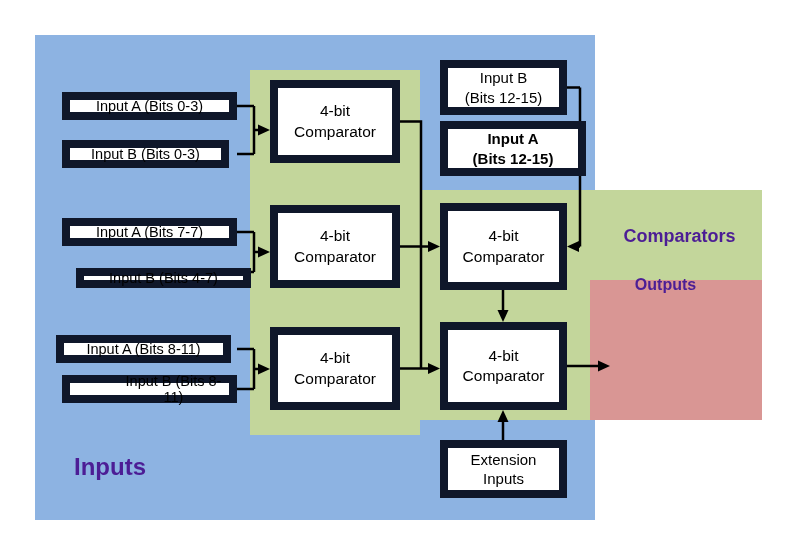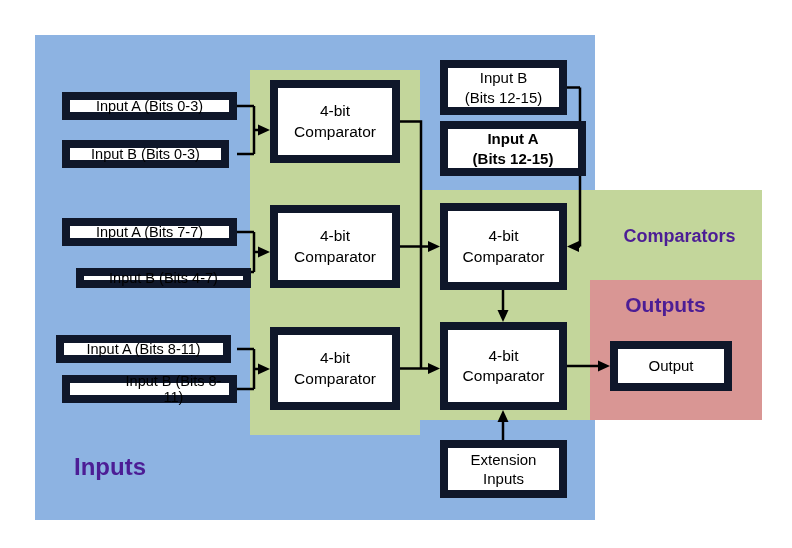--- a/index.html
+++ b/index.html
@@ -100,24 +100,23 @@
   </div>
   <div class="box comp" style="left:440px; top:203px; width:127px; height:87px;">
     <span>4-bit</span>
     <span>Comparator</span>
   </div>
   <div class="box comp" style="left:440px; top:322px; width:127px; height:88px;">
     <span>4-bit</span>
     <span>Comparator</span>
   </div>
 
-  <div class="box dbl" style="left:610px; top:341px; width:122px; height:50px;">Output</div>
 
   <div class="box dbl" style="left:440px; top:440px; width:127px; height:58px;">
     <span>Extension</span>
     <span>Inputs</span>
   </div>
 
   <div class="rlabel" style="left:50px; top:453px; width:120px; font-size:24px;">Inputs</div>
   <div class="rlabel" style="left:597px; top:226px; width:165px; font-size:18px;">Comparators</div>
-  <div class="rlabel" style="left:593px; top:293px; width:145px; font-size:21px;">Outputs</div>
+  <div class="rlabel" style="left:593px; top:276px; width:145px; font-size:16px;">Outputs</div>
 
 </div>
 
 </body></html>

